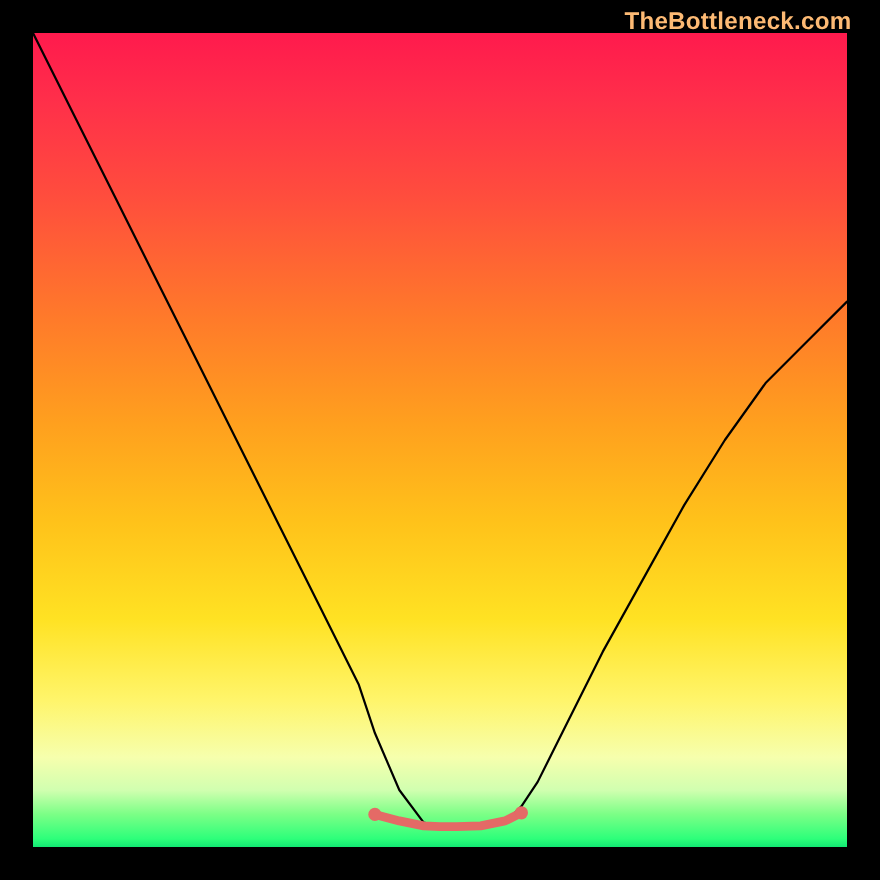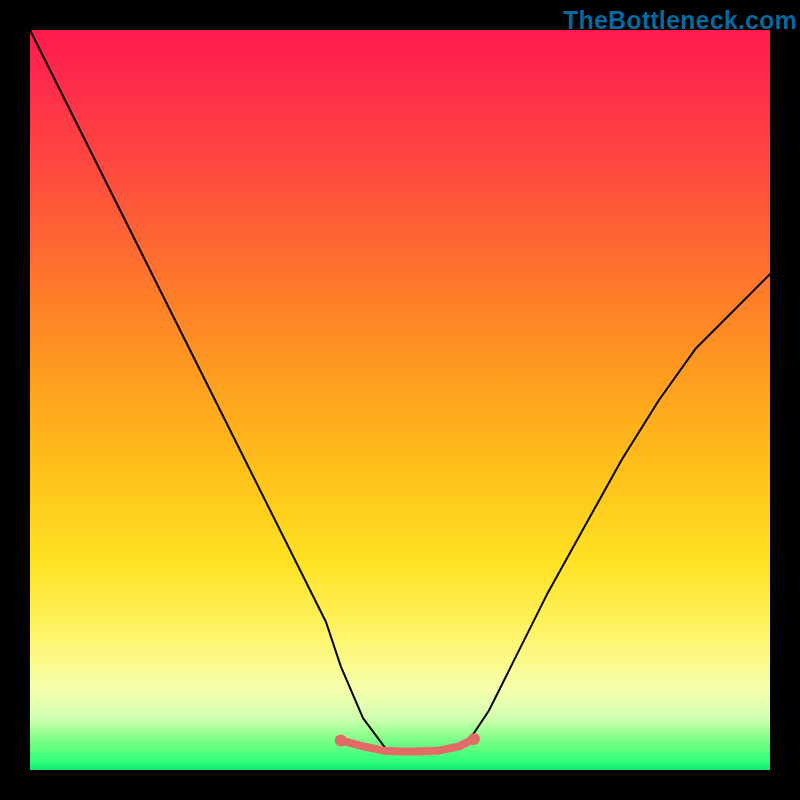--- a/index.html
+++ b/index.html
@@ -45,23 +45,23 @@
     position: absolute;
     left: 0;
     top: 0;
     width: 740px;
     height: 740px;
     display: block;
   }
   .watermark {
     position: absolute;
     top: 6px;
-    right: 3px;
-    color: #0369a1;
-    font-size: 25px;
+    right: 26px;
+    color: #fdba74;
+    font-size: 22px;
     font-weight: 700;
     letter-spacing: 0.2px;
     user-select: none;
   }
 </style>
 </head>
 <body>
 
 <div class="frame">
 

